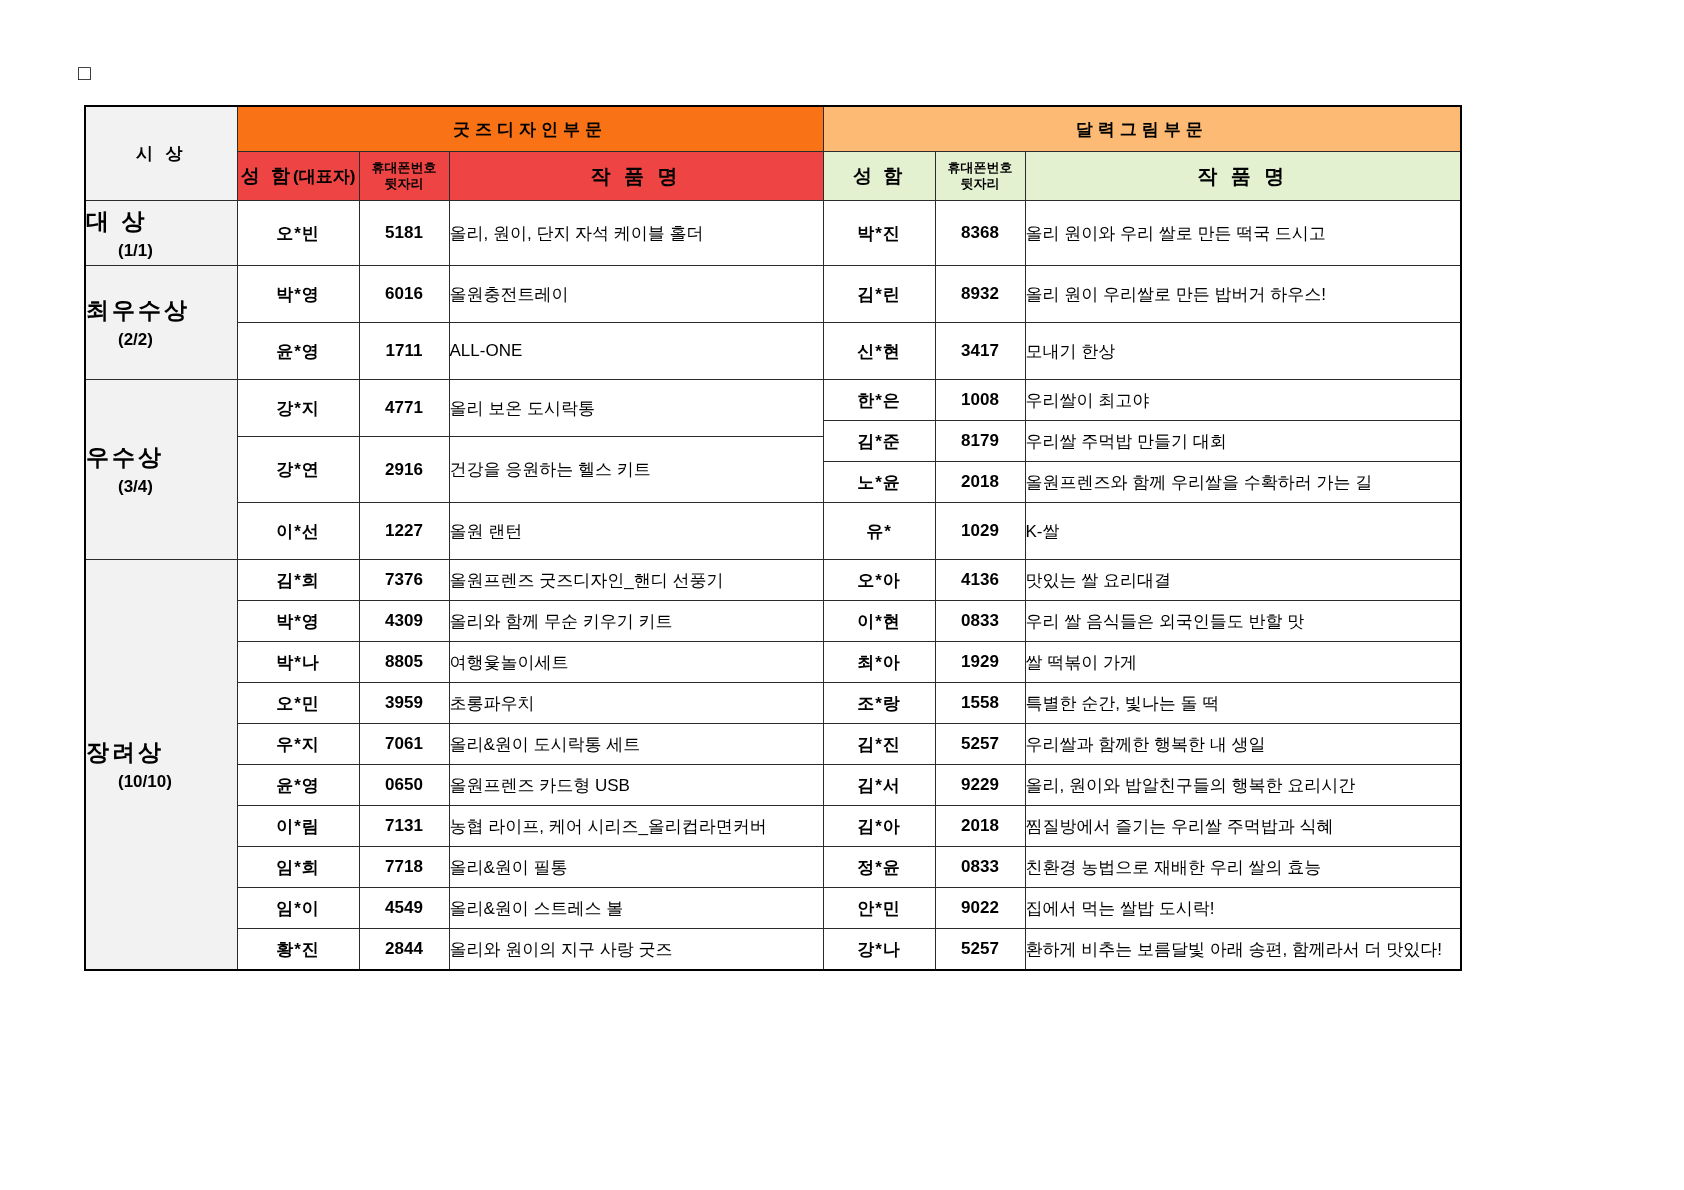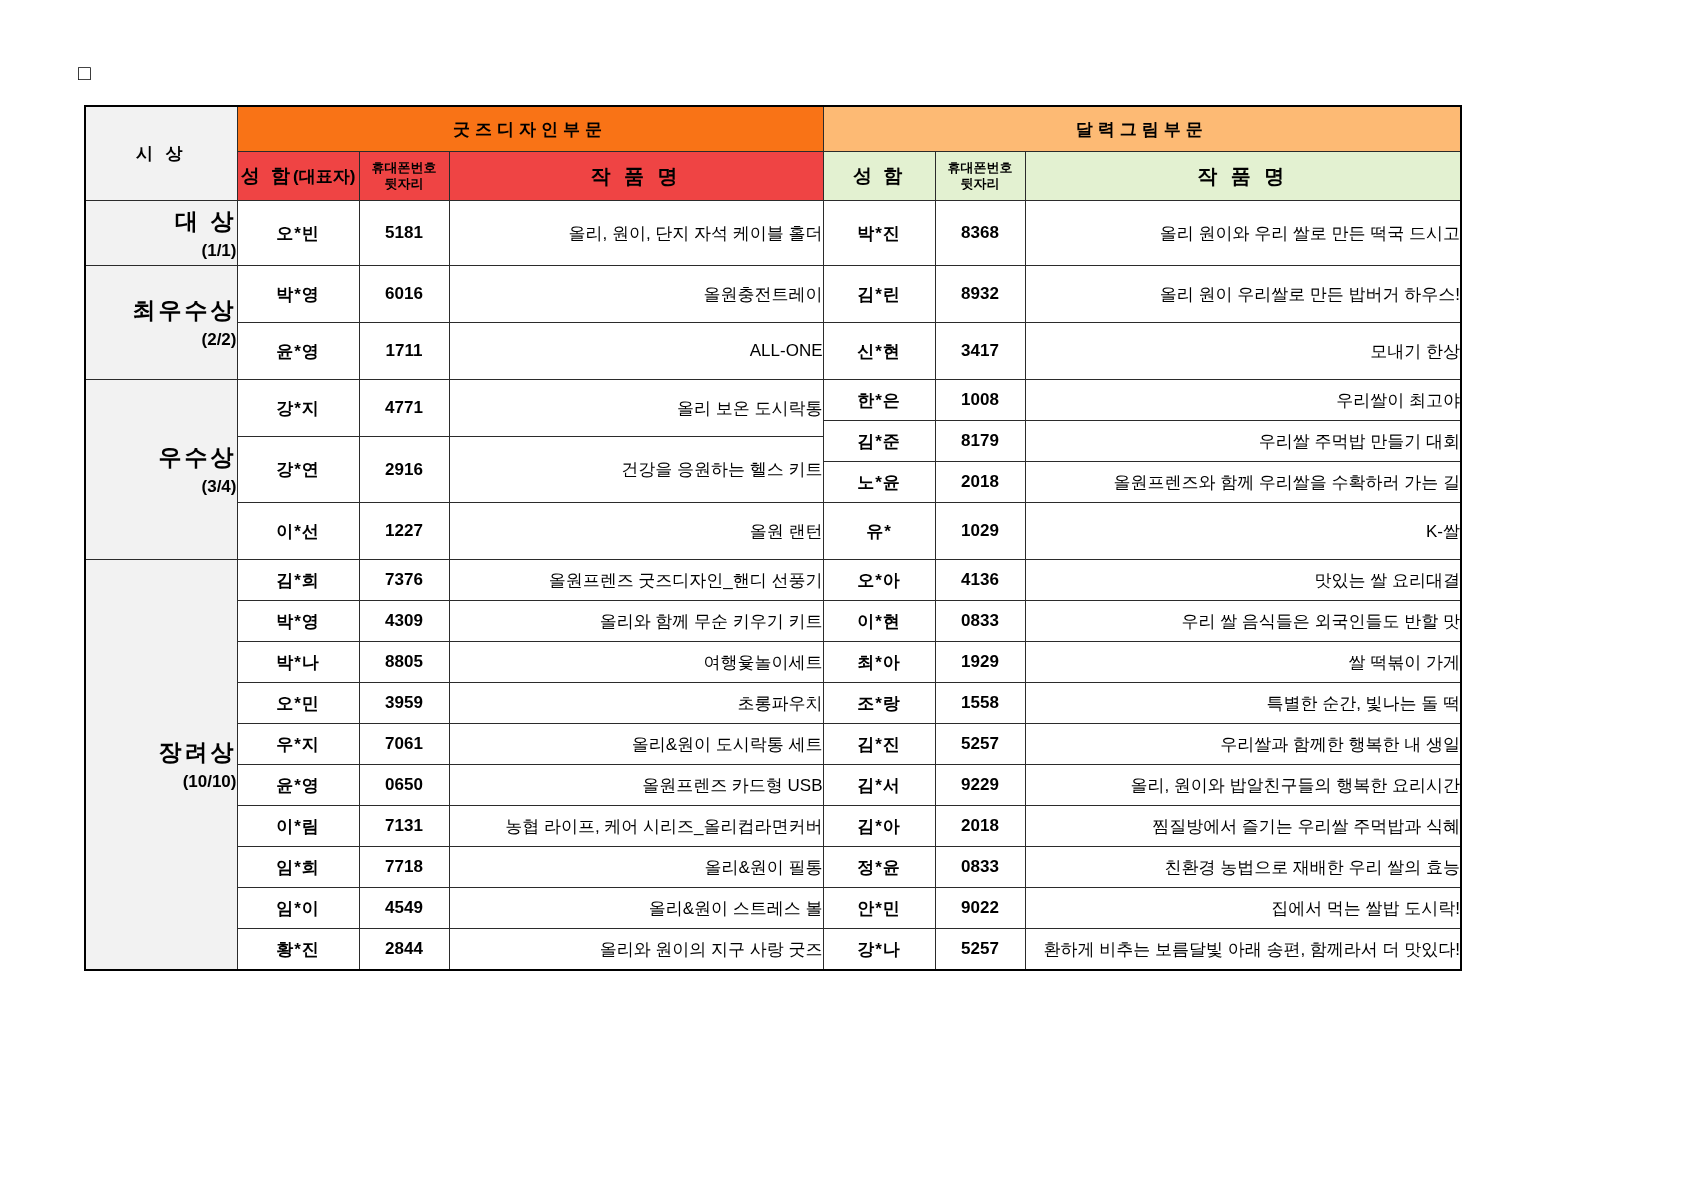--- a/index.html
+++ b/index.html
@@ -105,21 +105,21 @@
     font-weight: bold;
   }
   .sub-title {
     font-size: 20px;
     letter-spacing: 4px;
     font-weight: bold;
   }
 
   td.award-cell {
     background: #f2f2f2;
-    text-align: right;
+    text-align: left;
     font-weight: bold;
   }
   td.award-cell .award-name {
     font-size: 23px;
     letter-spacing: 3px;
     display: block;
   }
   td.award-cell .award-count {
     font-size: 17px;
     font-weight: bold;
@@ -134,21 +134,21 @@
     font-weight: bold;
     font-size: 18px;
     letter-spacing: 1px;
   }
   td.phone-cell {
     text-align: center;
     font-weight: bold;
     font-size: 18px;
   }
   td.title-cell {
-    text-align: right;
+    text-align: left;
     padding-left: 10px;
     font-size: 17px;
     letter-spacing: 0;
   }
   td.row-h-big { height: 64px; }
   td.row-h-mid { height: 56px; }
   td.row-h-sm  { height: 40px; }
   table.award-table { border: 2px solid #000; }
   .sep-col { border-left: 2px solid #000; }
   .grp-sep { border-top: 2px solid #000; }

